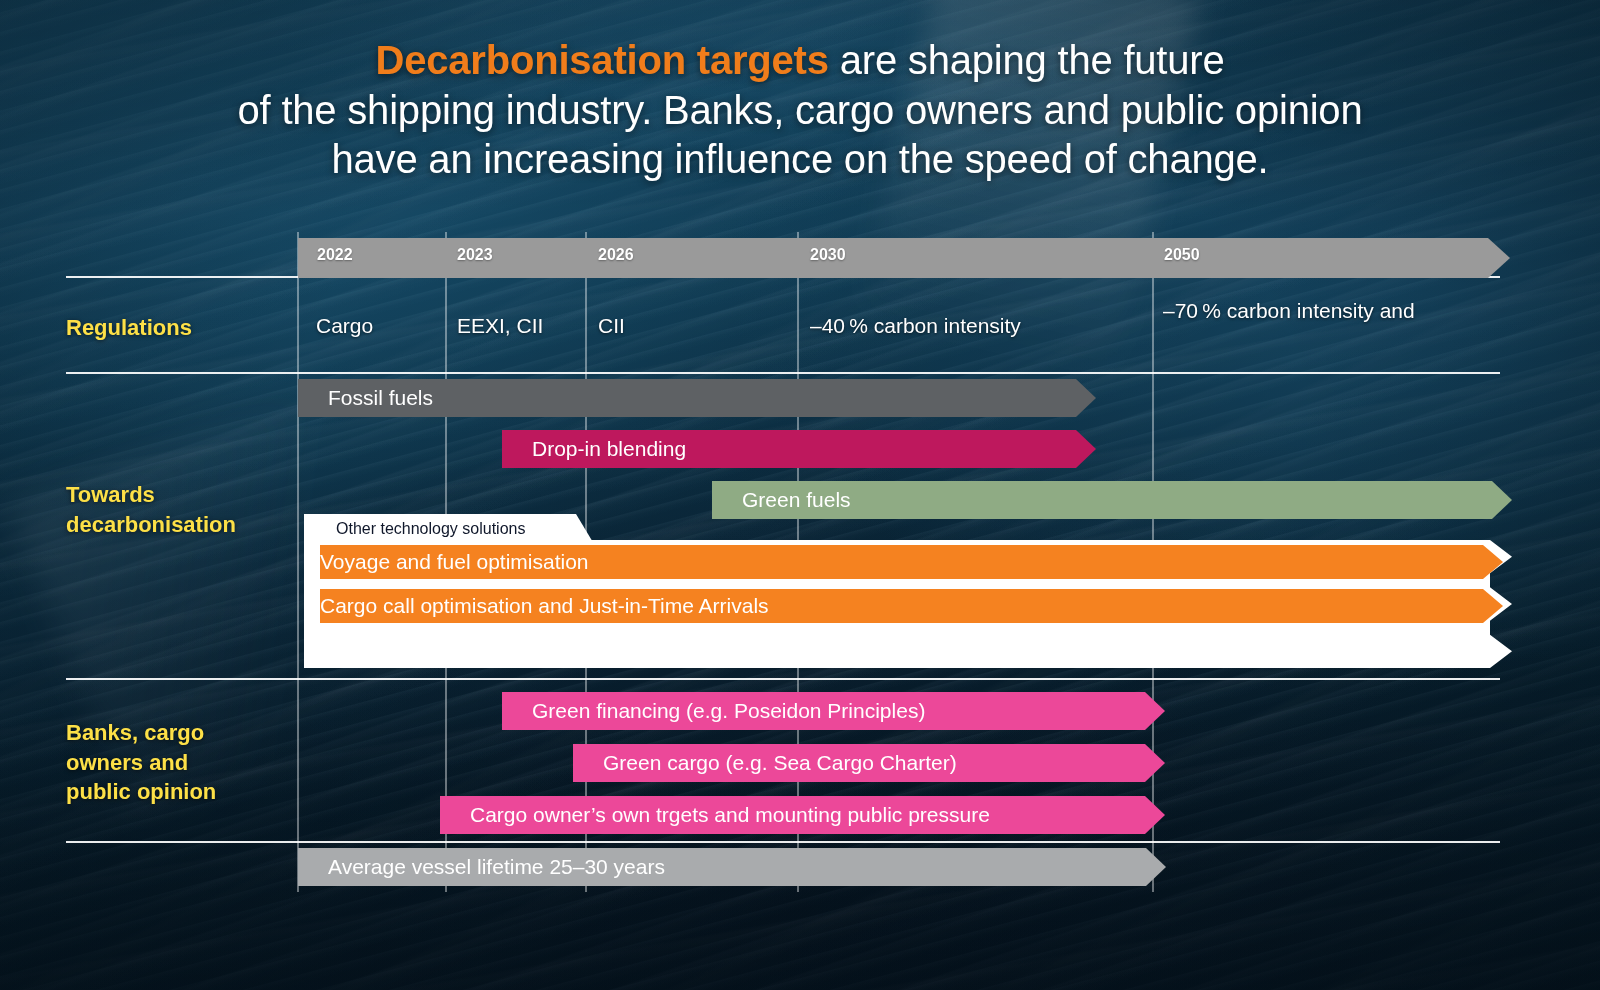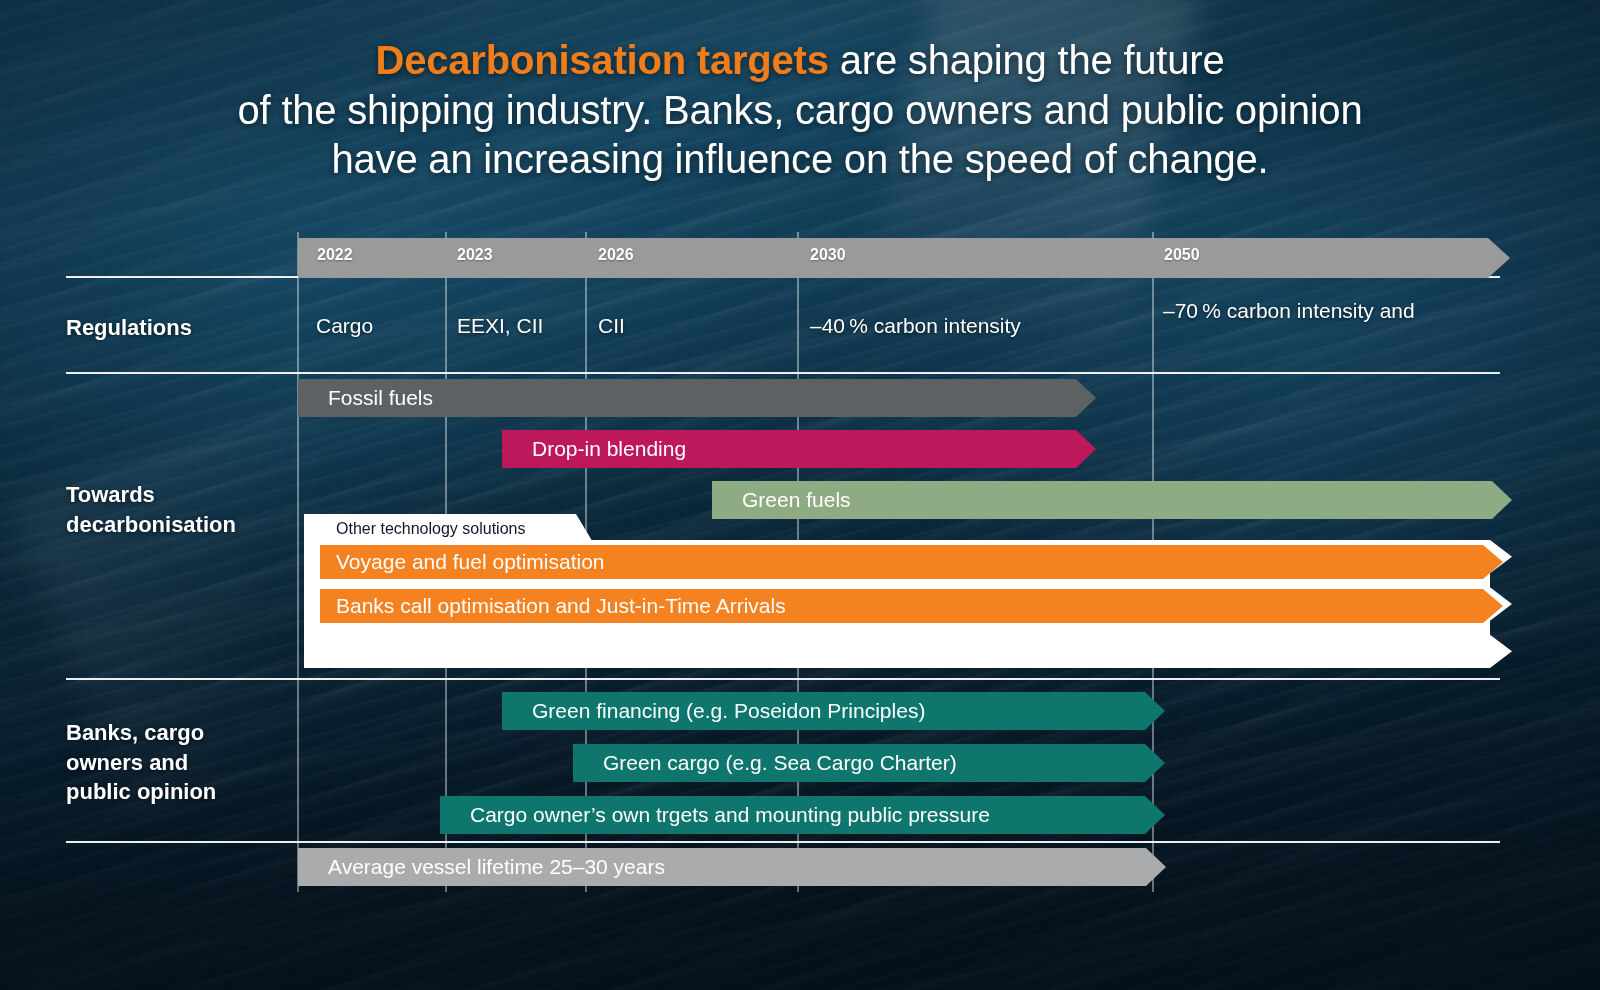--- a/index.html
+++ b/index.html
@@ -106,38 +106,38 @@
   }
 
   
   .regcell {
     position:absolute; color:#ffffff; font-size:21px; font-weight:400;
     line-height:1.35; text-shadow:0 1px 3px rgba(0,0,0,.6);
   }
 
   
   .rowlabel {
-    position:absolute; left:66px; color:#ffffff;
+    position:absolute; left:66px; color:#fde047;
     font-size:22px; font-weight:700; line-height:1.35;
     text-shadow:0 1px 4px rgba(0,0,0,.6);
   }
 
   
   .bar {
     position:absolute; height:38px;
     display:flex; align-items:center;
     color:#ffffff; font-size:21px;
     padding-left:30px;
     clip-path:polygon(0 0, calc(100% - 20px) 0, 100% 50%, calc(100% - 20px) 100%, 0 100%);
     white-space:nowrap;
   }
   .bar.dark   { background:#5e6164; }
   .bar.light  { background:#be185d; }
   .bar.green  { background:#8fab84; }
-  .bar.blue   { background:#0f766e; }
+  .bar.blue   { background:#ec4899; }
   .bar.gray   { background:#a9abad; }
 
   
   .orangepanel {
     position:absolute; left:304px; top:540px; width:1208px; height:128px;
     background:#ffffff;
     clip-path:polygon(0 0, calc(100% - 22px) 0, 100% 13%, calc(100% - 22px) 26%,
                       calc(100% - 22px) 37%, 100% 50%, calc(100% - 22px) 63%,
                       calc(100% - 22px) 74%, 100% 87%, calc(100% - 22px) 100%, 0 100%);
   }
@@ -146,21 +146,21 @@
     background:#ffffff;
     clip-path:polygon(0 0, calc(100% - 18px) 0, 100% 100%, 0 100%);
     display:flex; align-items:center;
   }
   .otab span {
     font-size:16px; color:#0f172a; padding-left:32px;
   }
   .obar {
     position:absolute; left:320px; height:34px; width:1183px;
     background:#f58220;
-    display:flex; align-items:center; padding-left:16px;
+    display:flex; align-items:center; 
     color:#ffffff; font-size:21px; white-space:nowrap;
     clip-path:polygon(0 0, calc(100% - 20px) 0, 100% 50%, calc(100% - 20px) 100%, 0 100%);
   }
 </style>
 </head>
 <body>
 
 <div id="bg">
   <div class="base"></div>
   <div class="waves1"></div>
@@ -223,21 +223,21 @@
 
   <div class="bar dark" style="left:298px; top:379px; width:798px;">Fossil fuels</div>
   <div class="bar light" style="left:502px; top:430px; width:594px;">Drop-in blending</div>
   <div class="bar green" style="left:712px; top:481px; width:800px;">Green fuels</div>
 
   <div class="otab">
     <span>Other technology solutions</span>
   </div>
   <div class="orangepanel"></div>
   <div class="obar" style="top:545px;">Voyage and fuel optimisation</div>
-  <div class="obar" style="top:589px;">Banks call optimisation and Just-in-Time Arrivals</div>
+  <div class="obar" style="top:589px;">Cargo call optimisation and Just-in-Time Arrivals</div>
 
   <div class="bar blue" style="left:502px; top:692px; width:663px;">Green financing (e.g. Poseidon Principles)</div>
   <div class="bar blue" style="left:573px; top:744px; width:592px;">Green cargo (e.g. Sea Cargo Charter)</div>
   <div class="bar blue" style="left:440px; top:796px; width:725px;">Cargo owner’s own trgets and mounting public pressure</div>
 
   <div class="bar gray" style="left:298px; top:848px; width:868px;">Average vessel lifetime 25–30 years</div>
 
 </div>
 
 </body></html>

